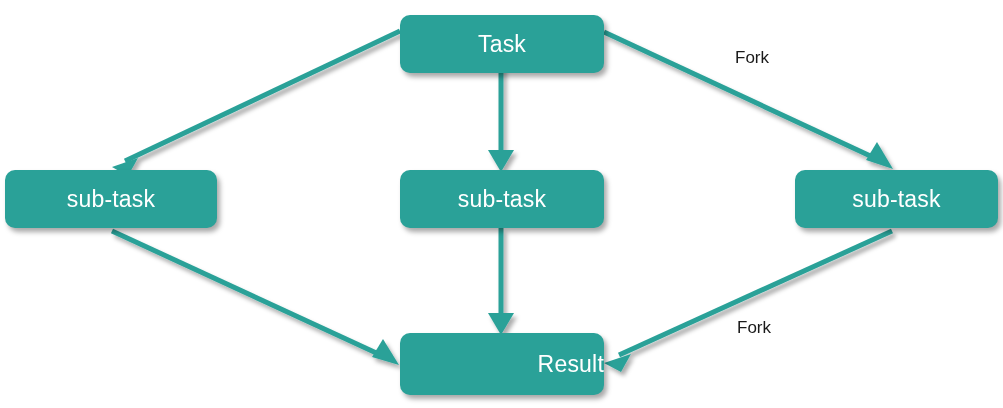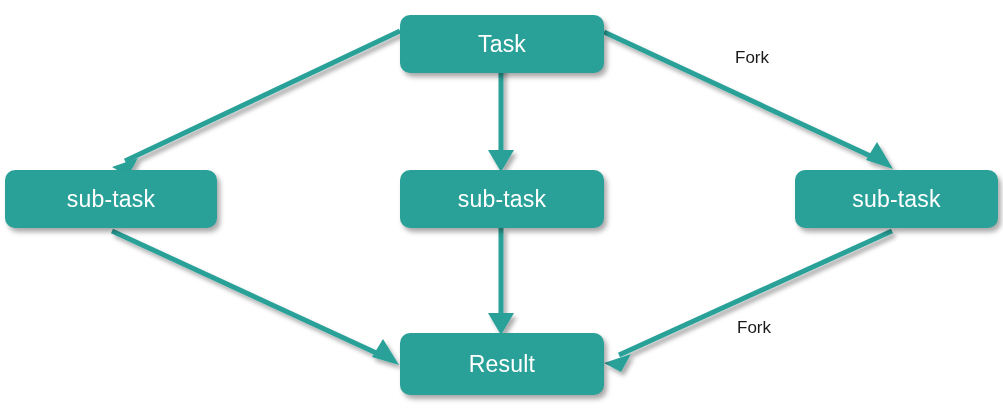--- a/index.html
+++ b/index.html
@@ -45,21 +45,21 @@
     position: absolute;
     font-size: 17px;
     color: #1a1a1a;
     white-space: nowrap;
     z-index: 4;
   }
   #node-task       { left: 400px; top: 15px;   width: 204px; height: 58px; }
   #node-sub-left   { left: 5px;   top: 170px; width: 212px; height: 58px; }
   #node-sub-center { left: 400px; top: 170px; width: 204px; height: 58px; }
   #node-sub-right  { left: 795px; top: 170px; width: 203px; height: 58px; }
-  #node-result     { left: 400px; top: 333px; width: 204px; height: 62px; }
+  #node-result     { left: 400px; top: 333px; width: 204px; height: 62px; justify-content: flex-end; }
   #label-fork { left: 735px; top: 48px; }
   #label-join { left: 737px; top: 318px; }
 </style>
 </head>
 <body>
 
 <div id="canvas">
 
   <svg id="edges" viewBox="0 0 1003 408" xmlns="http://www.w3.org/2000/svg">
     <defs>

